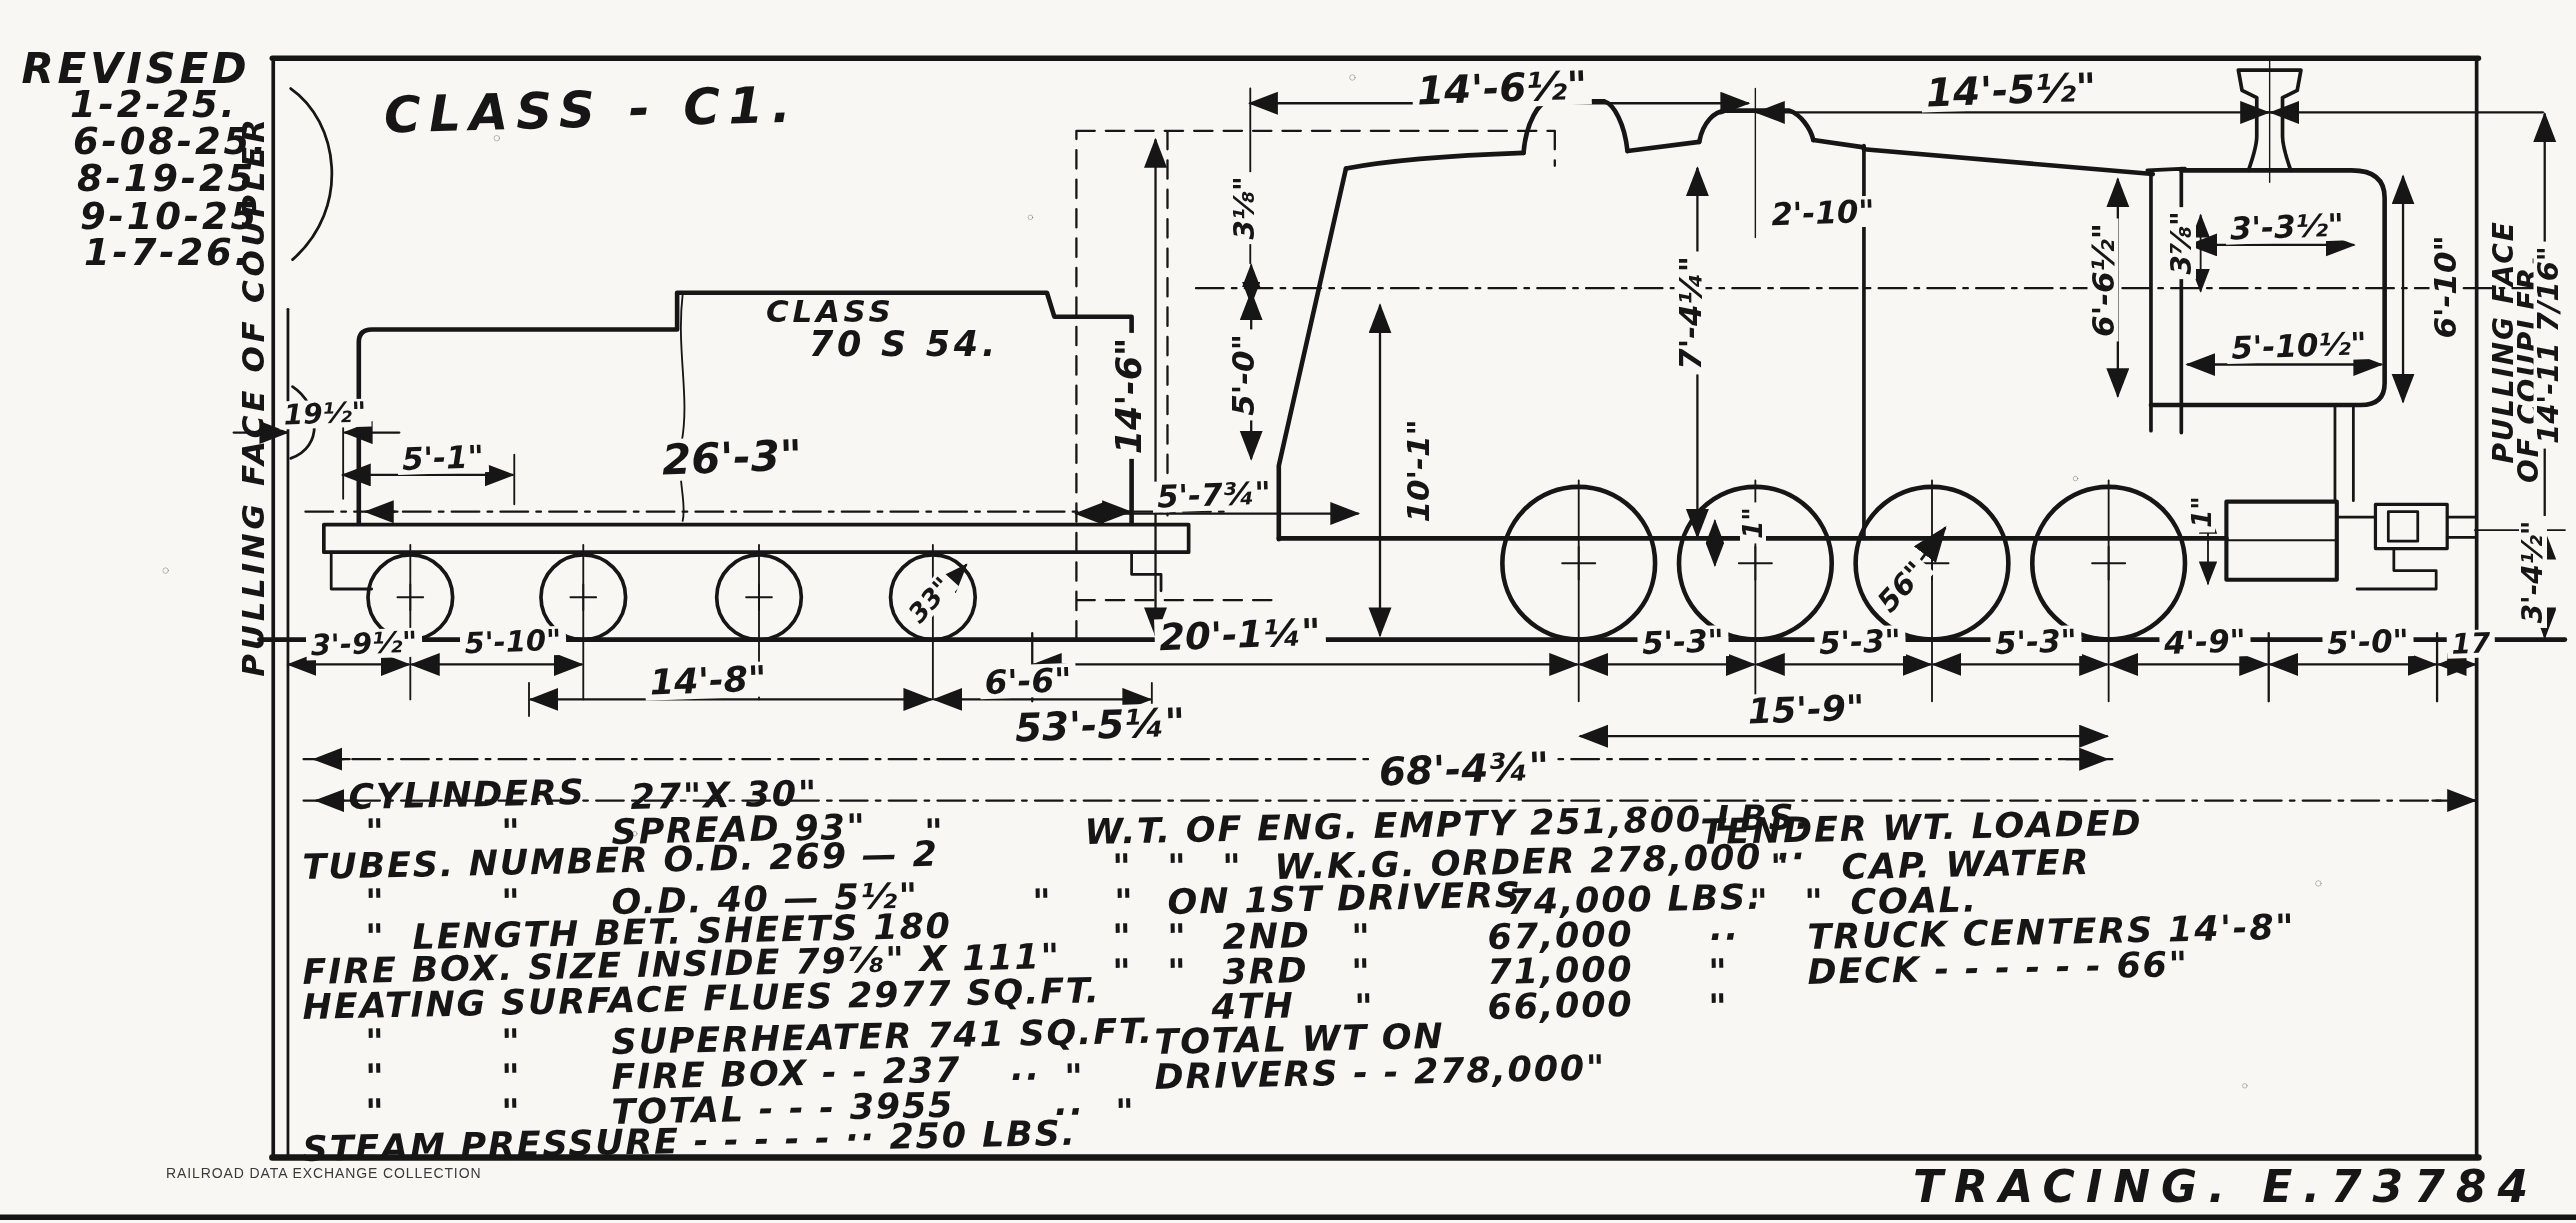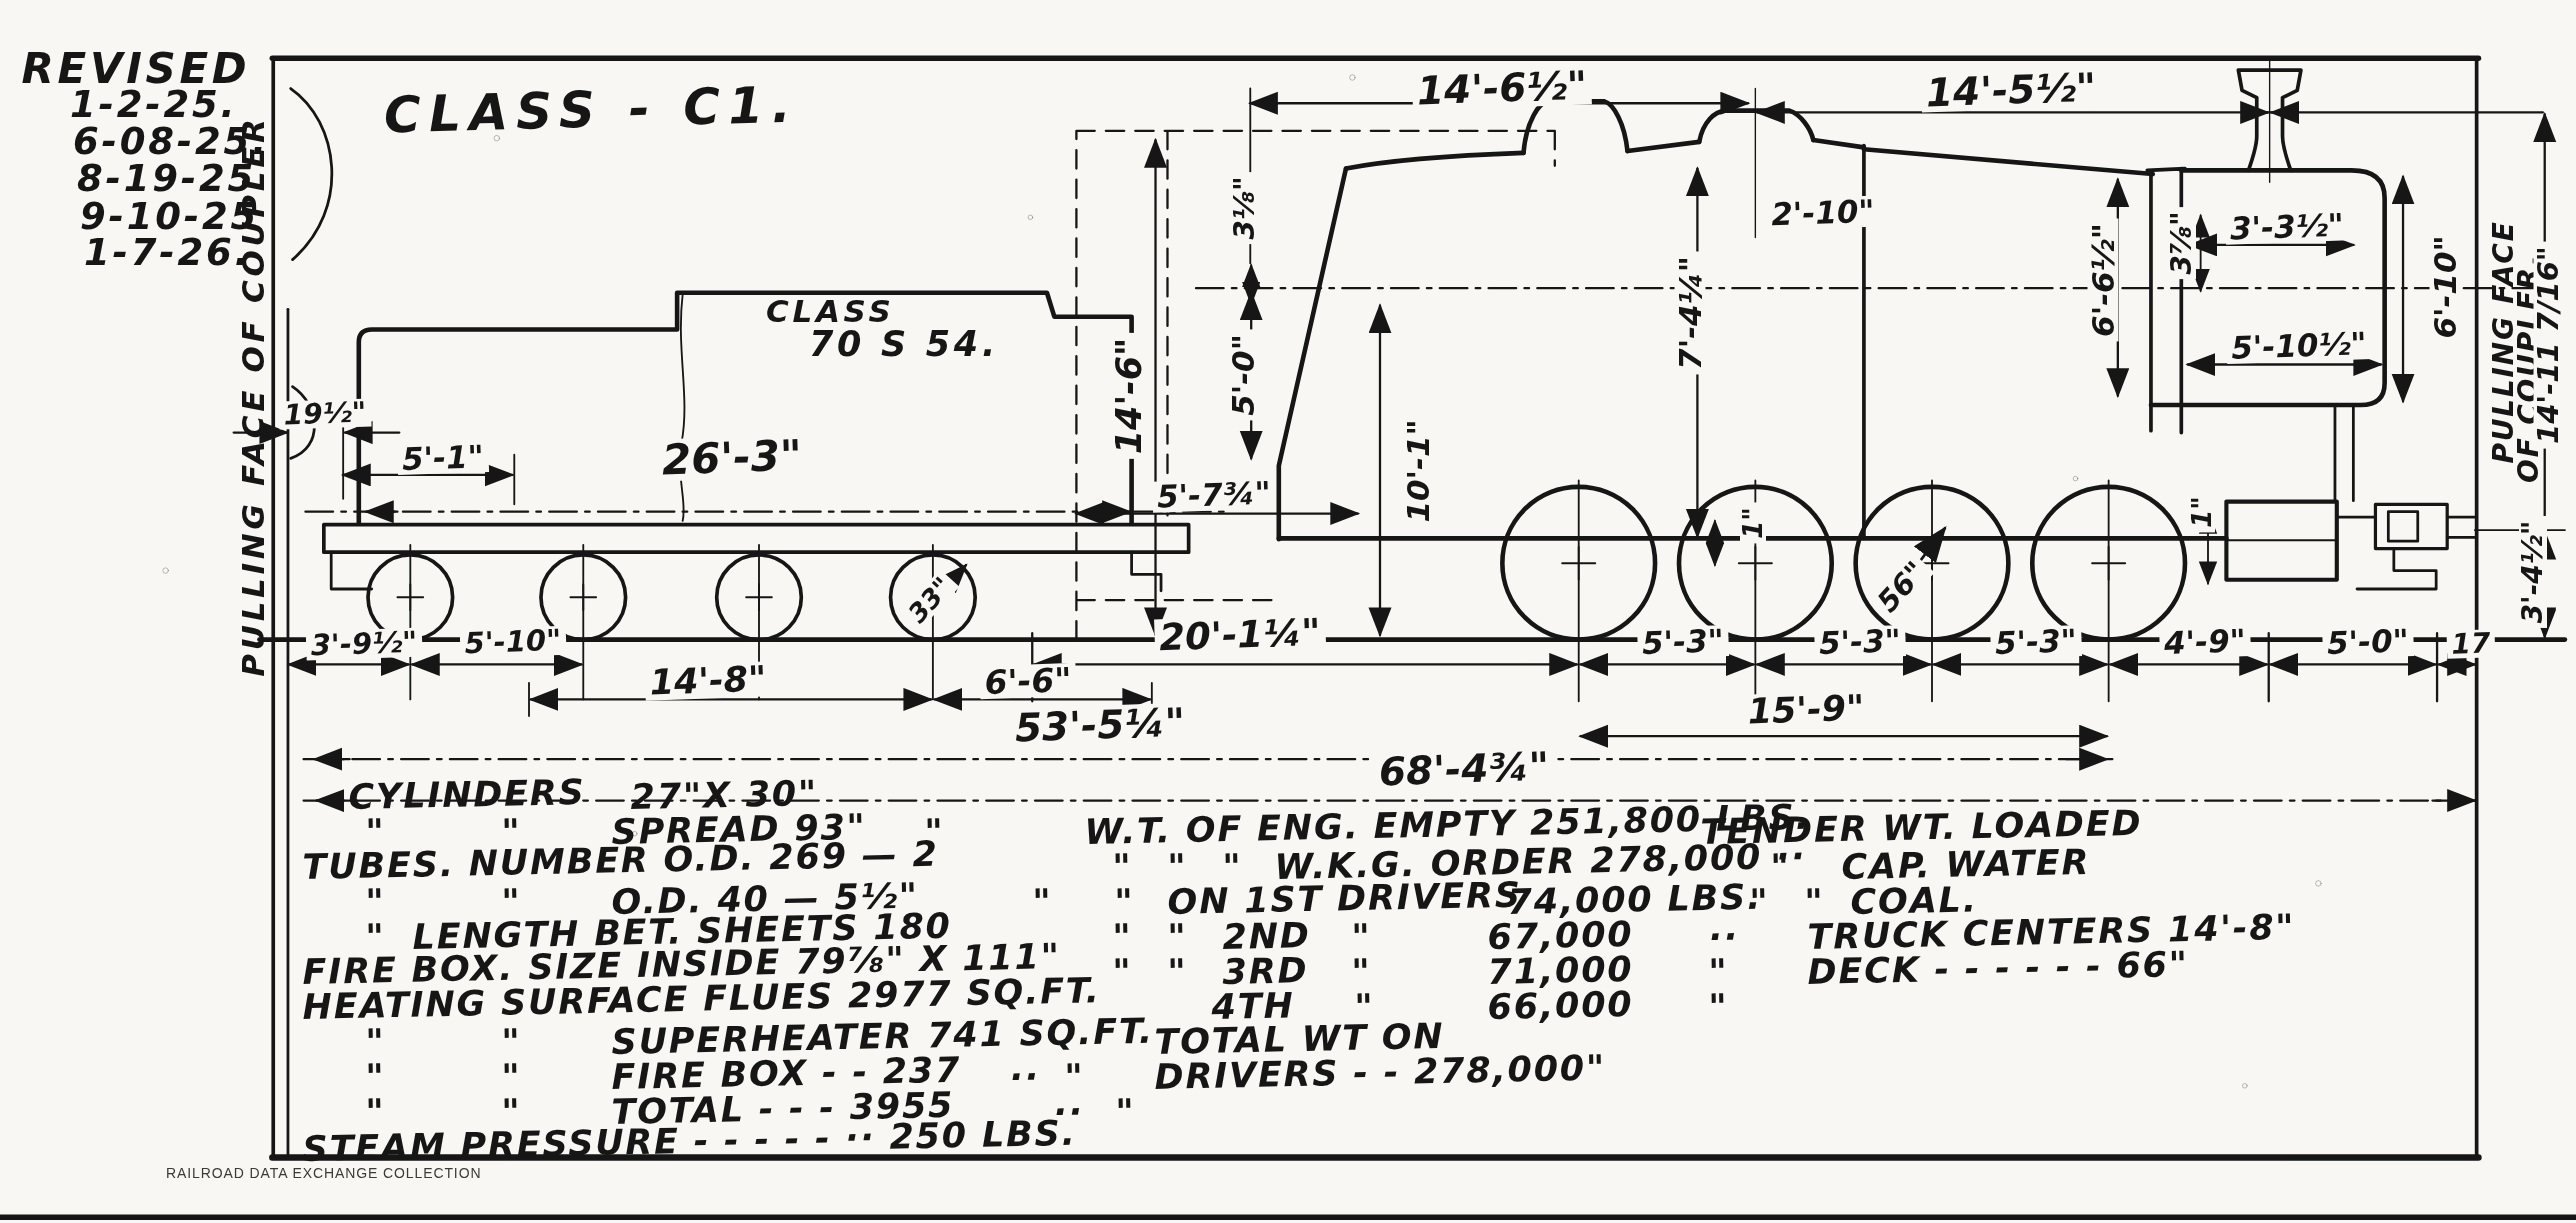--- a/index.html
+++ b/index.html
@@ -172,20 +172,21 @@
     <div id="revised-dates">
         <span class="rev" style="left: 54px; top: 86px;">1-2-25.</span>
         <span class="rev" style="left: 57px; top: 123px;">6-08-25.</span>
         <span class="rev" style="left: 61px; top: 160px; text-align: center;">8-19-25</span>
         <span class="rev" style="left: 64px; top: 198px; text-align: right;">9-10-25</span>
         <span class="rev" style="left: 68px; top: 234px;">1-7-26.</span>
       </div>
     <div id="page-title" class="hand">CLASS - C1.</div>
     <div id="tender-class-1" class="hand">CLASS</div>
     <div id="tender-class-2" class="hand">70 S 54.</div>
+    <div id="tracing-number" class="hand">TRACING. E.73784</div>
     <div id="collection-stamp">RAILROAD DATA EXCHANGE COLLECTION</div>
 
     <div class="vtext" style="left:237px;top:396px;font-size:31px;letter-spacing:3.7px;transform:translate(-50%,-50%) rotate(-90deg);">PULLING FACE OF COUPLER</div>
     <div class="vtext" style="left:2488px;top:342px;font-size:28px;letter-spacing:1.8px;transform:translate(-50%,-50%) rotate(-90deg);">PULLING FACE</div>
     <div class="vtext" style="left:2513px;top:368px;font-size:28px;letter-spacing:1.8px;transform:translate(-50%,-50%) rotate(-90deg);">OF COUPLER.</div>
   <span class="dim" style="left: 1486px; top: 88px; font-size: 39px; transform: translate(-50%, -50%) rotate(-2deg);">14'-6½"</span>
       <span class="dim" style="left: 1995px; top: 90px; font-size: 39px; transform: translate(-50%, -50%) rotate(-2deg);">14'-5½"</span>
       <span class="dim" style="left: 1807px; top: 213px; font-size: 31px; transform: translate(-50%, -50%) rotate(-2deg);">2'-10"</span>
       <span class="dim" style="left: 1674px; top: 313px; font-size: 31px; transform: translate(-50%, -50%) rotate(-90deg);">7'-4¼"</span>
       <span class="dim" style="left: 2087px; top: 280px; font-size: 31px; transform: translate(-50%, -50%) rotate(-90deg);">6'-6½"</span>

